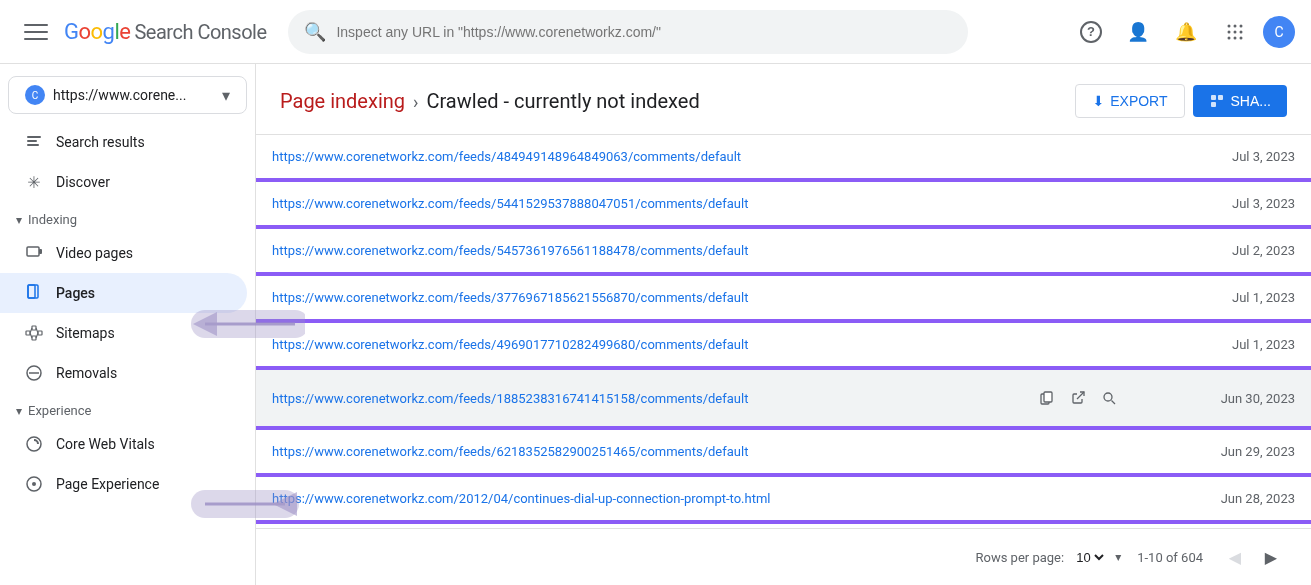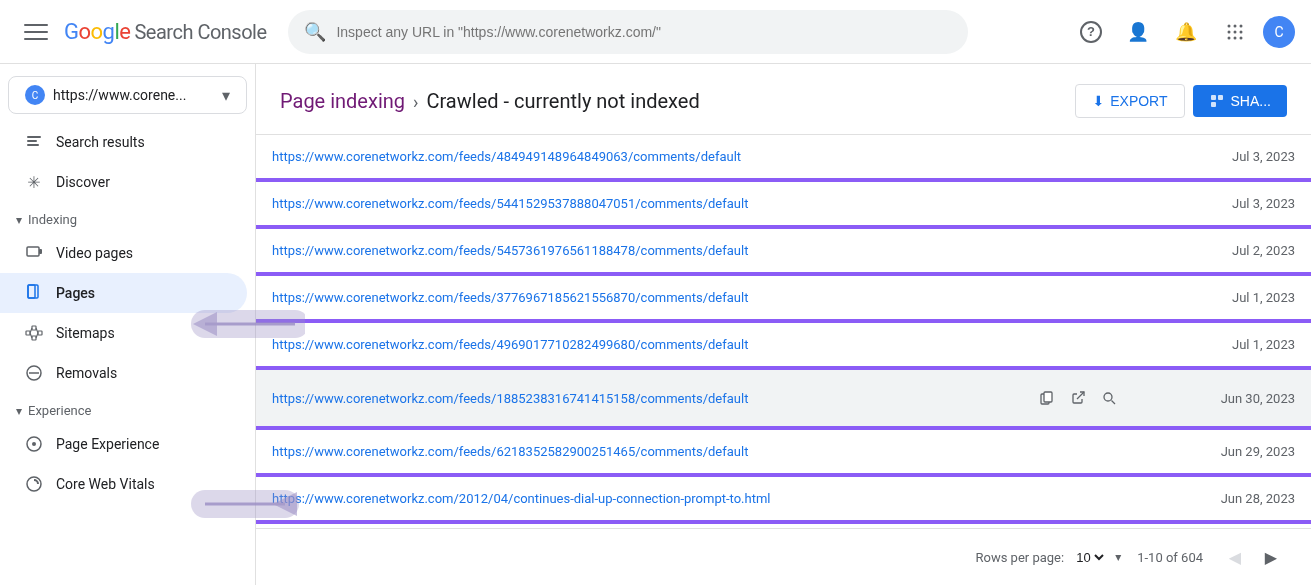--- a/index.html
+++ b/index.html
@@ -130,21 +130,21 @@
     
     .page-header {
       display: flex; align-items: center; justify-content: space-between;
       padding: 20px 24px 16px;
       border-bottom: 1px solid #e0e0e0;
     }
     .breadcrumb {
       display: flex; align-items: center; gap: 8px;
       font-size: 20px;
     }
-    .breadcrumb-link { color: #701a75; cursor: pointer; font-weight: 400; }
+    .breadcrumb-link { color: #b91c1c; cursor: pointer; font-weight: 400; }
     .breadcrumb-sep { color: #5f6368; font-size: 18px; }
     .breadcrumb-current { color: #202124; font-weight: 400; }
 
     .header-actions { display: flex; align-items: center; gap: 8px; }
     .export-btn {
       display: flex; align-items: center; gap: 6px;
       padding: 8px 16px; border: 1px solid #dadce0; border-radius: 4px;
       background: #fff; cursor: pointer; font-size: 14px; color: #1a73e8;
     }
     .share-btn {
@@ -334,34 +334,34 @@
 
     <div class="nav-section-label">
       <span class="arrow">▾</span>
       <span>Experience</span>
     </div>
 
     <div class="nav-item">
       <span class="nav-icon">
         <svg width="18" height="18" viewBox="0 0 18 18">
             <circle cx="9" cy="9" r="7" fill="none" stroke="#5f6368" stroke-width="1.5"></circle>
+            <path d="M9 5 A4 4 0 0 1 13 9" stroke="#5f6368" stroke-width="2" fill="none"></path>
+          </svg>
+      </span>
+      <span>Core Web Vitals</span>
+    </div>
+
+    <div class="nav-item">
+      <span class="nav-icon">
+        <svg width="18" height="18" viewBox="0 0 18 18">
+            <circle cx="9" cy="9" r="7" fill="none" stroke="#5f6368" stroke-width="1.5"></circle>
             <circle cx="9" cy="9" r="2" fill="#5f6368"></circle>
           </svg>
       </span>
       <span>Page Experience</span>
-    </div>
-
-    <div class="nav-item">
-      <span class="nav-icon">
-        <svg width="18" height="18" viewBox="0 0 18 18">
-            <circle cx="9" cy="9" r="7" fill="none" stroke="#5f6368" stroke-width="1.5"></circle>
-            <path d="M9 5 A4 4 0 0 1 13 9" stroke="#5f6368" stroke-width="2" fill="none"></path>
-          </svg>
-      </span>
-      <span>Core Web Vitals</span>
     </div>
   </div>
 
   <svg width="120" height="80" style="position:absolute;left:185px;top:220px;z-index:20;pointer-events:none;" viewBox="0 0 120 80">
     <defs>
       <marker id="ah1" markerWidth="8" markerHeight="8" refX="4" refY="4" orient="auto">
         <path d="M 0 0 L 8 4 L 0 8 Z" fill="#9b8ec4" opacity="0.7"></path>
       </marker>
     </defs>
     <path d="M 110 40 L 20 40" stroke="#9b8ec4" stroke-width="28" fill="none" opacity="0.35" stroke-linecap="round"></path>

